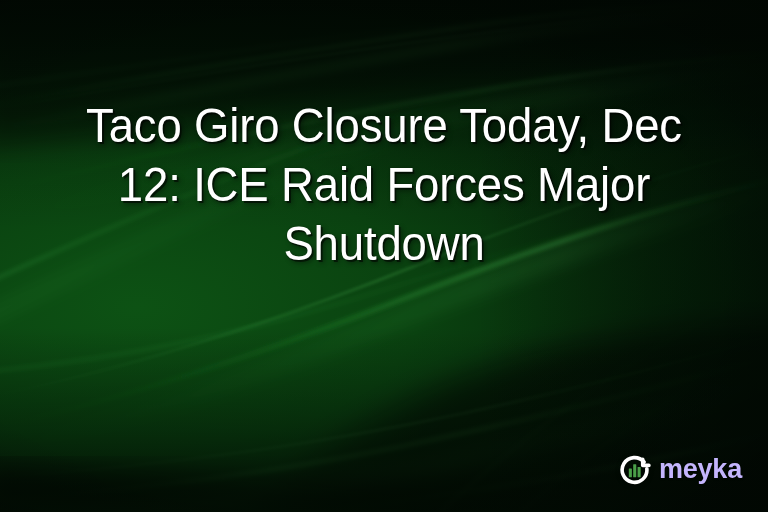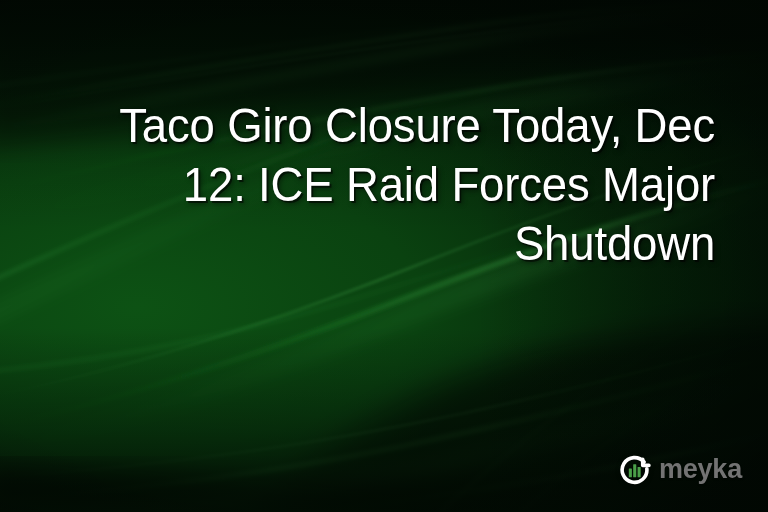--- a/index.html
+++ b/index.html
@@ -43,21 +43,21 @@
   #bg-vignette {
     background: radial-gradient(125% 105% at 40% 52%, rgba(0,0,0,0) 42%, rgba(0,0,0,0.35) 76%, rgba(0,0,0,0.62) 100%);
   }
 
   
   #headline-wrap {
     position: absolute;
     left: 0;
     right: 0;
     top: 96px;
-    text-align: right;
+    text-align: center;
     padding: 0 28px;
     box-sizing: border-box;
   }
   #headline {
     margin: 0;
     color: #ffffff;
     font-family: "Liberation Sans Narrow", "Liberation Sans", "DejaVu Sans Condensed", sans-serif;
     font-stretch: condensed;
     font-size: 49px;
     line-height: 59px;
@@ -80,21 +80,21 @@
     align-items: center;
     gap: 7px;
   }
   #logo-mark {
     width: 33px;
     height: 33px;
     display: block;
     filter: drop-shadow(0 1px 2px rgba(0,0,0,0.5));
   }
   #logo-word {
-    color: #737373;
+    color: #c4b5fd;
     font-family: "Liberation Sans", "DejaVu Sans", sans-serif;
     font-size: 27px;
     font-weight: 700;
     letter-spacing: -0.2px;
     line-height: 1;
     text-shadow: 0 1px 2px rgba(0,0,0,0.45);
   }
 </style>
 </head>
 <body>

